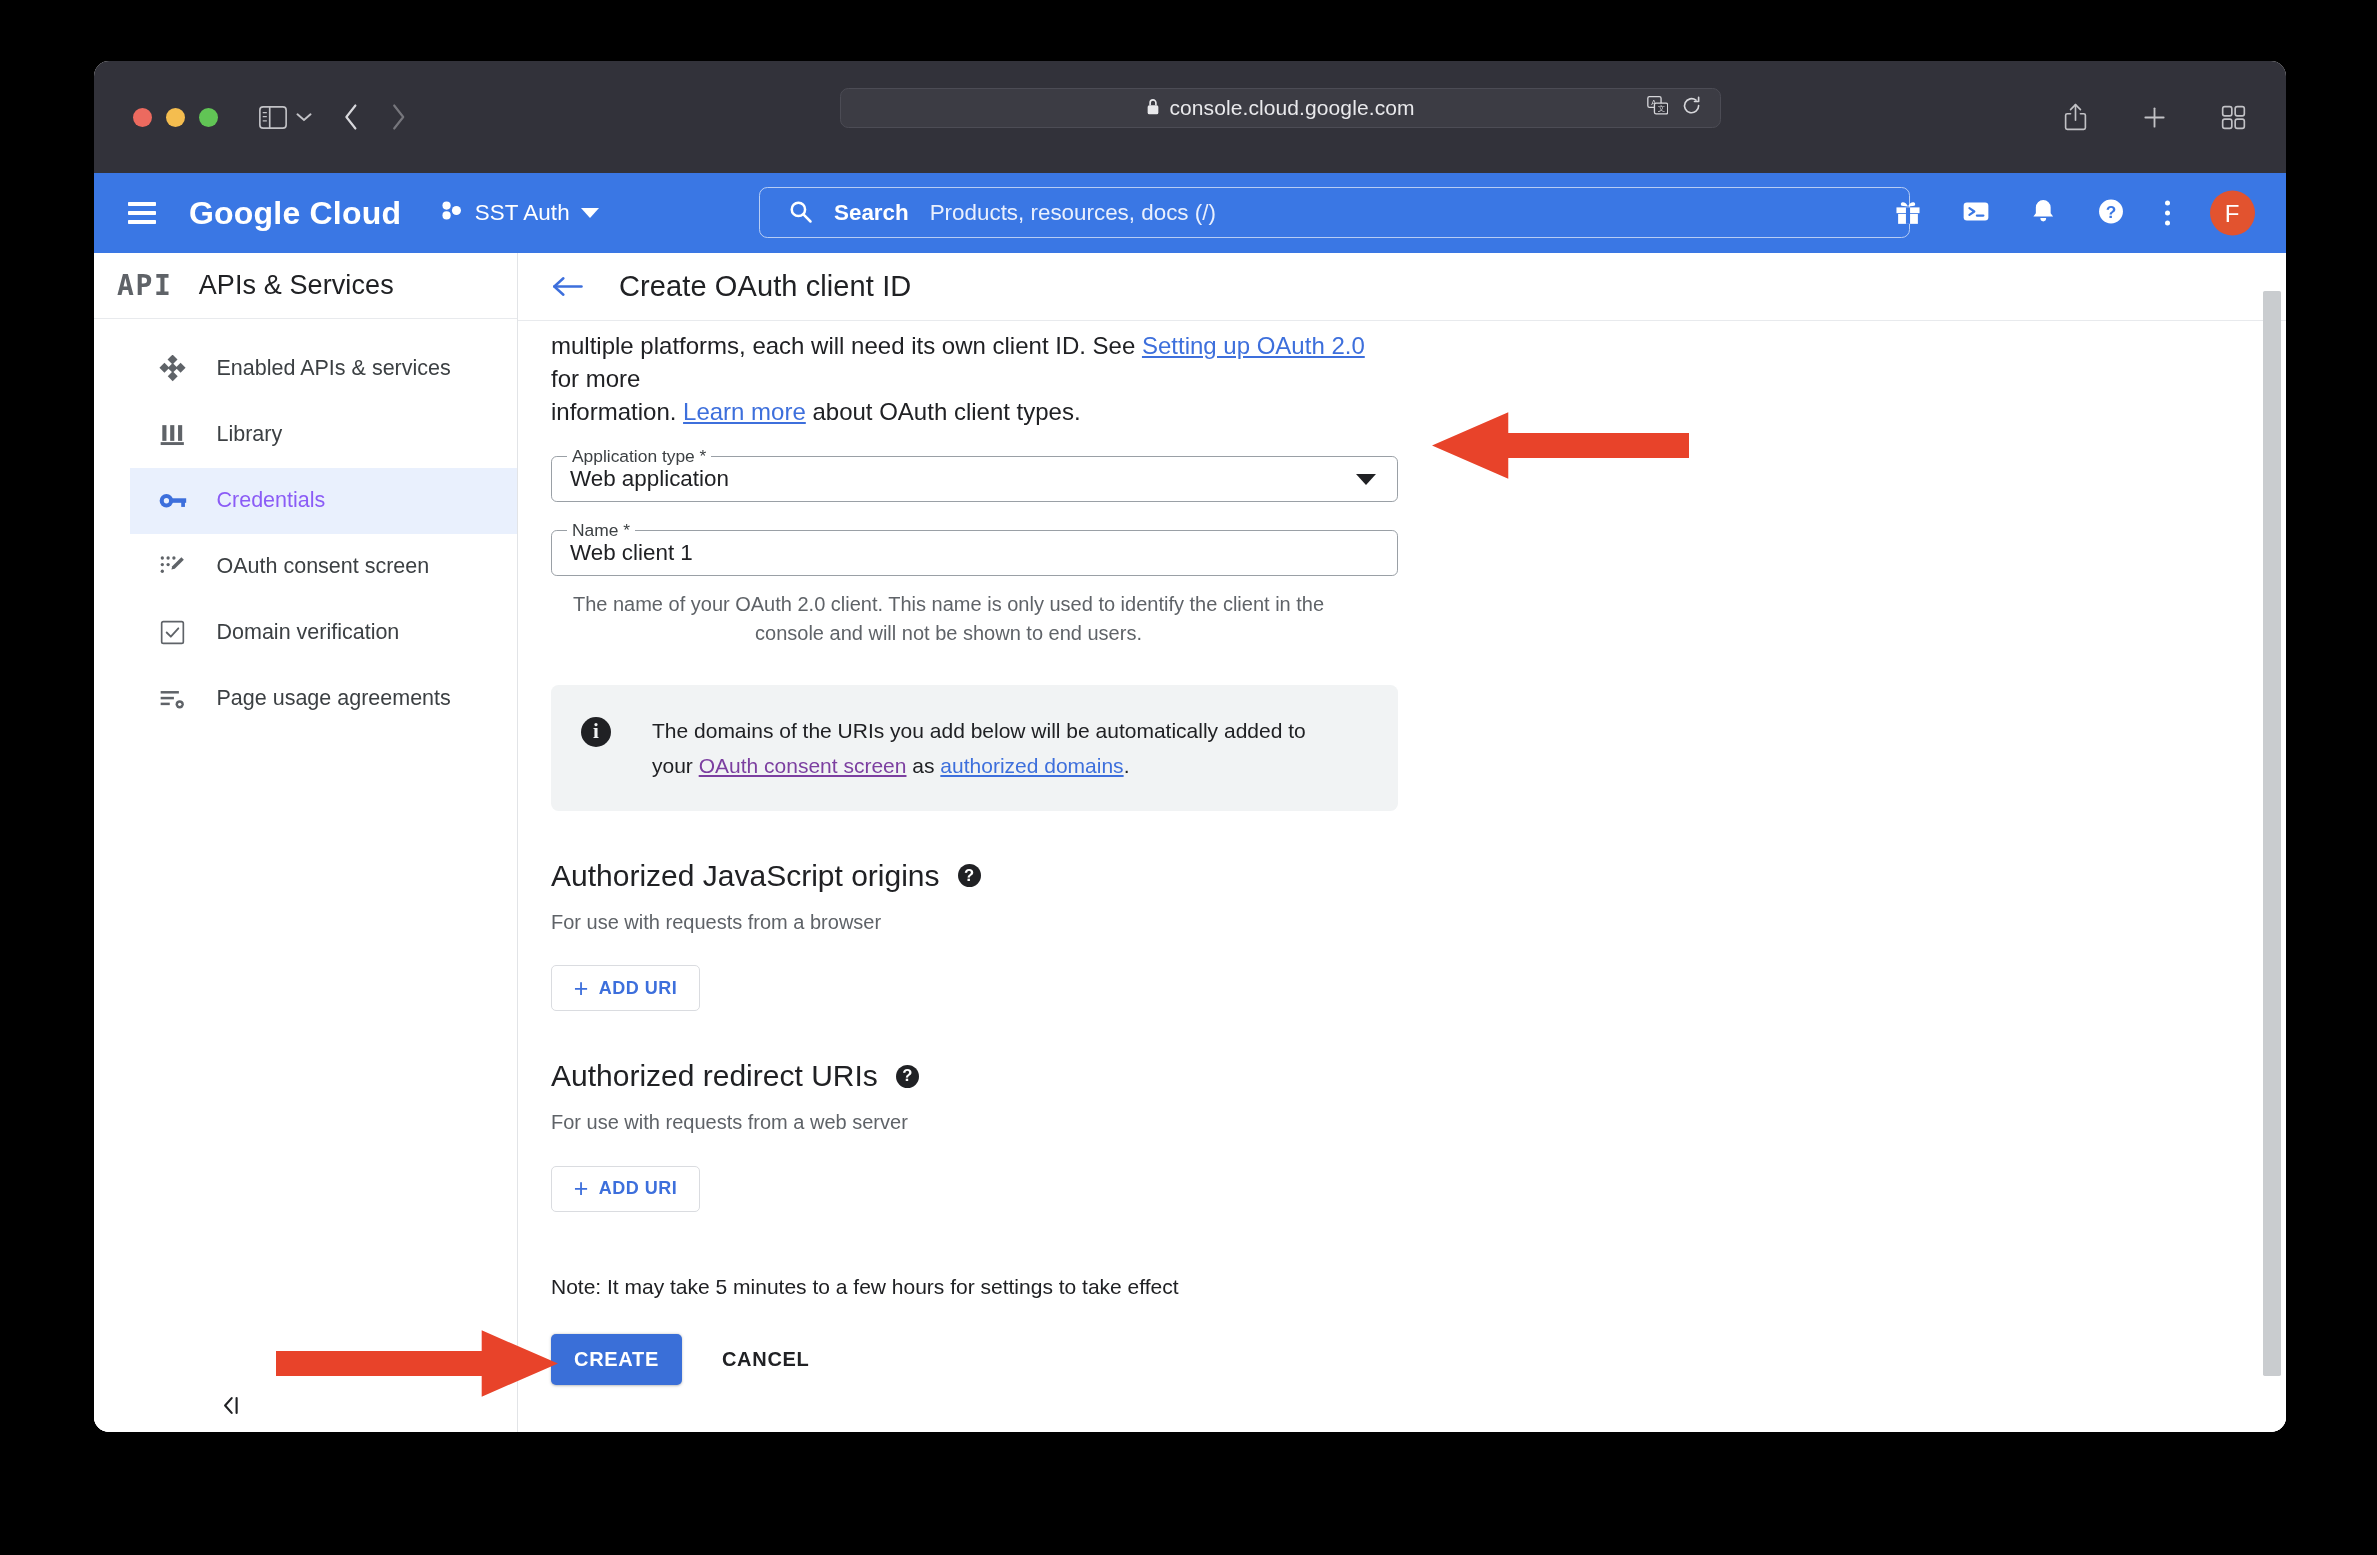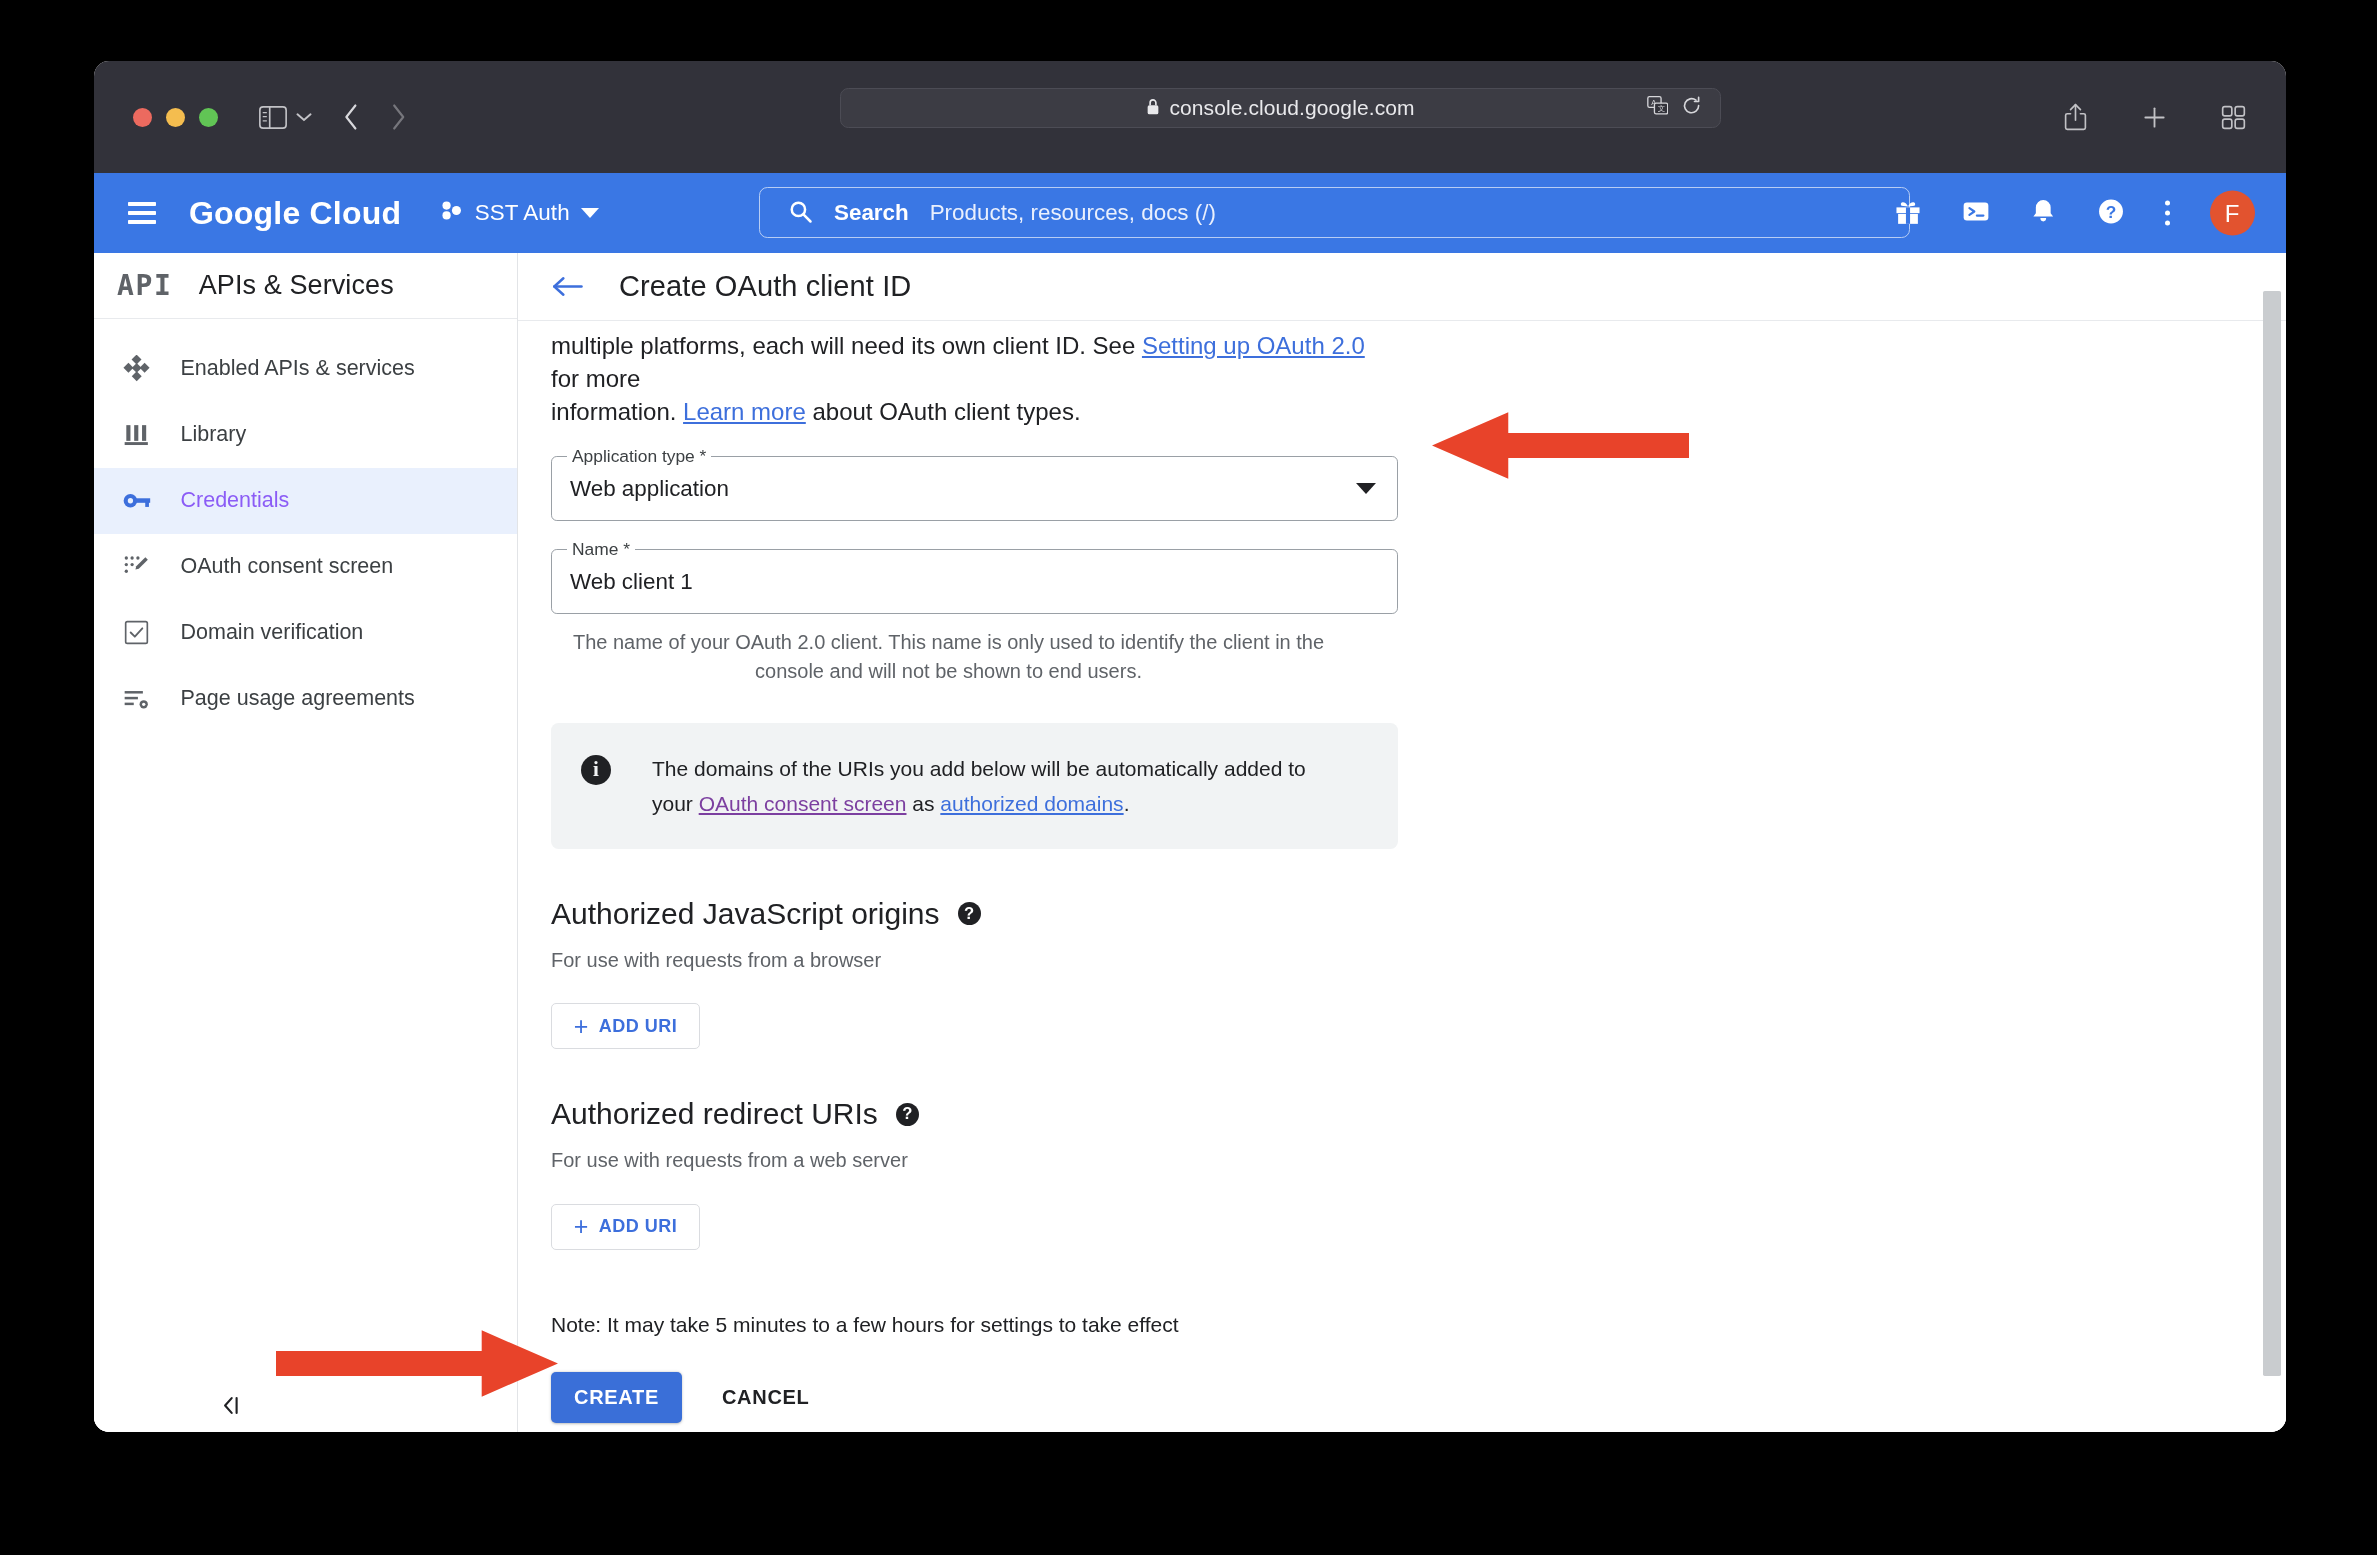--- a/index.html
+++ b/index.html
@@ -155,20 +155,21 @@
   }
   #nav-title { font-size: 27px; color: #202124; letter-spacing: 0.1px; }
 
   .nav-item {
     height: 66px;
     display: flex; align-items: center;
     padding-left: 25px; gap: 26.5px;
     cursor: pointer;
     color: #3c4043;
     font-size: 21.5px;
+    margin-left: 36px;
   }
   .nav-item .nav-icon {
     width: 35px; display: flex; align-items: center; justify-content: center;
     color: #5f6368;
   }
   .nav-item.active { background: #e9f0fd; color: #8b5cf6; }
   .nav-item.active .nav-icon { color: #3d6fdc; }
   #nav-items { padding-top: 16.6px; }
 
   #collapse-nav {
@@ -206,21 +207,21 @@
     line-height: 33px;
     max-width: 828px;
   }
   a.link { color: #3d6fdc; text-decoration: underline; cursor: pointer; }
   a.link.visited { color: #7c3fa0; }
 
   
   .m-field {
     position: relative;
     width: 847px;
-    height: 65px;
+    height: 46px;
     margin-top: 28px;
     border: 1.2px solid #9aa0a6;
     border-radius: 5.8px;
     display: flex; align-items: center;
     padding: 0 18px;
     cursor: pointer;
     background: #fff;
   }
   .m-field .m-label {
     position: absolute;

